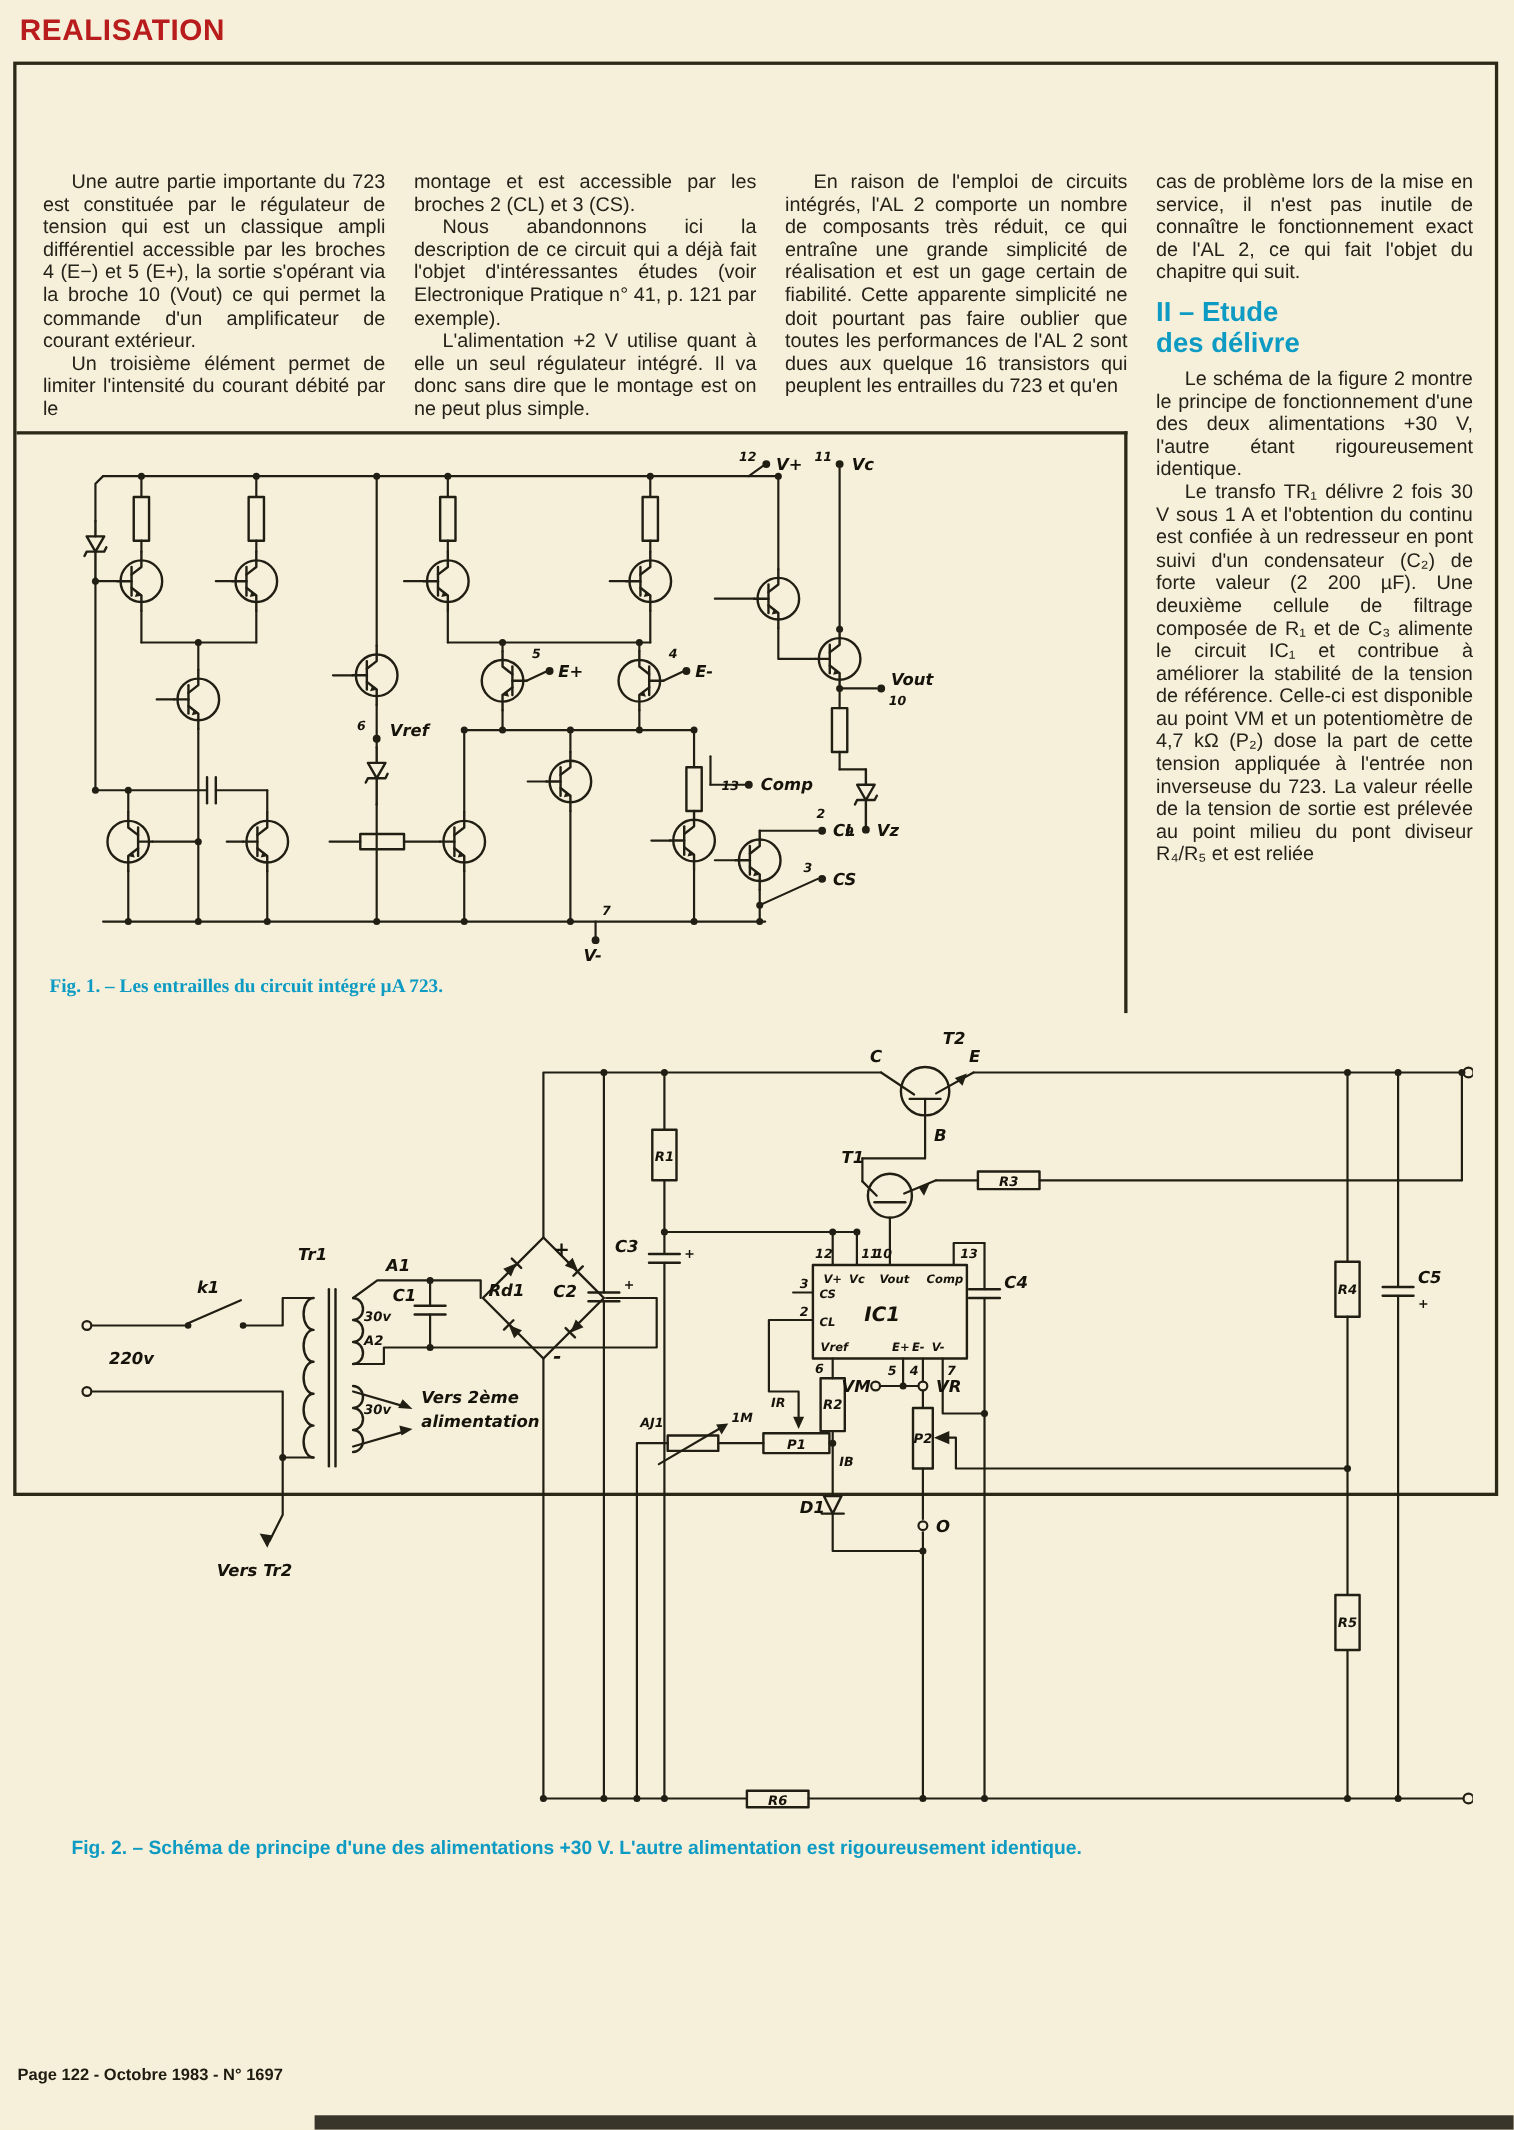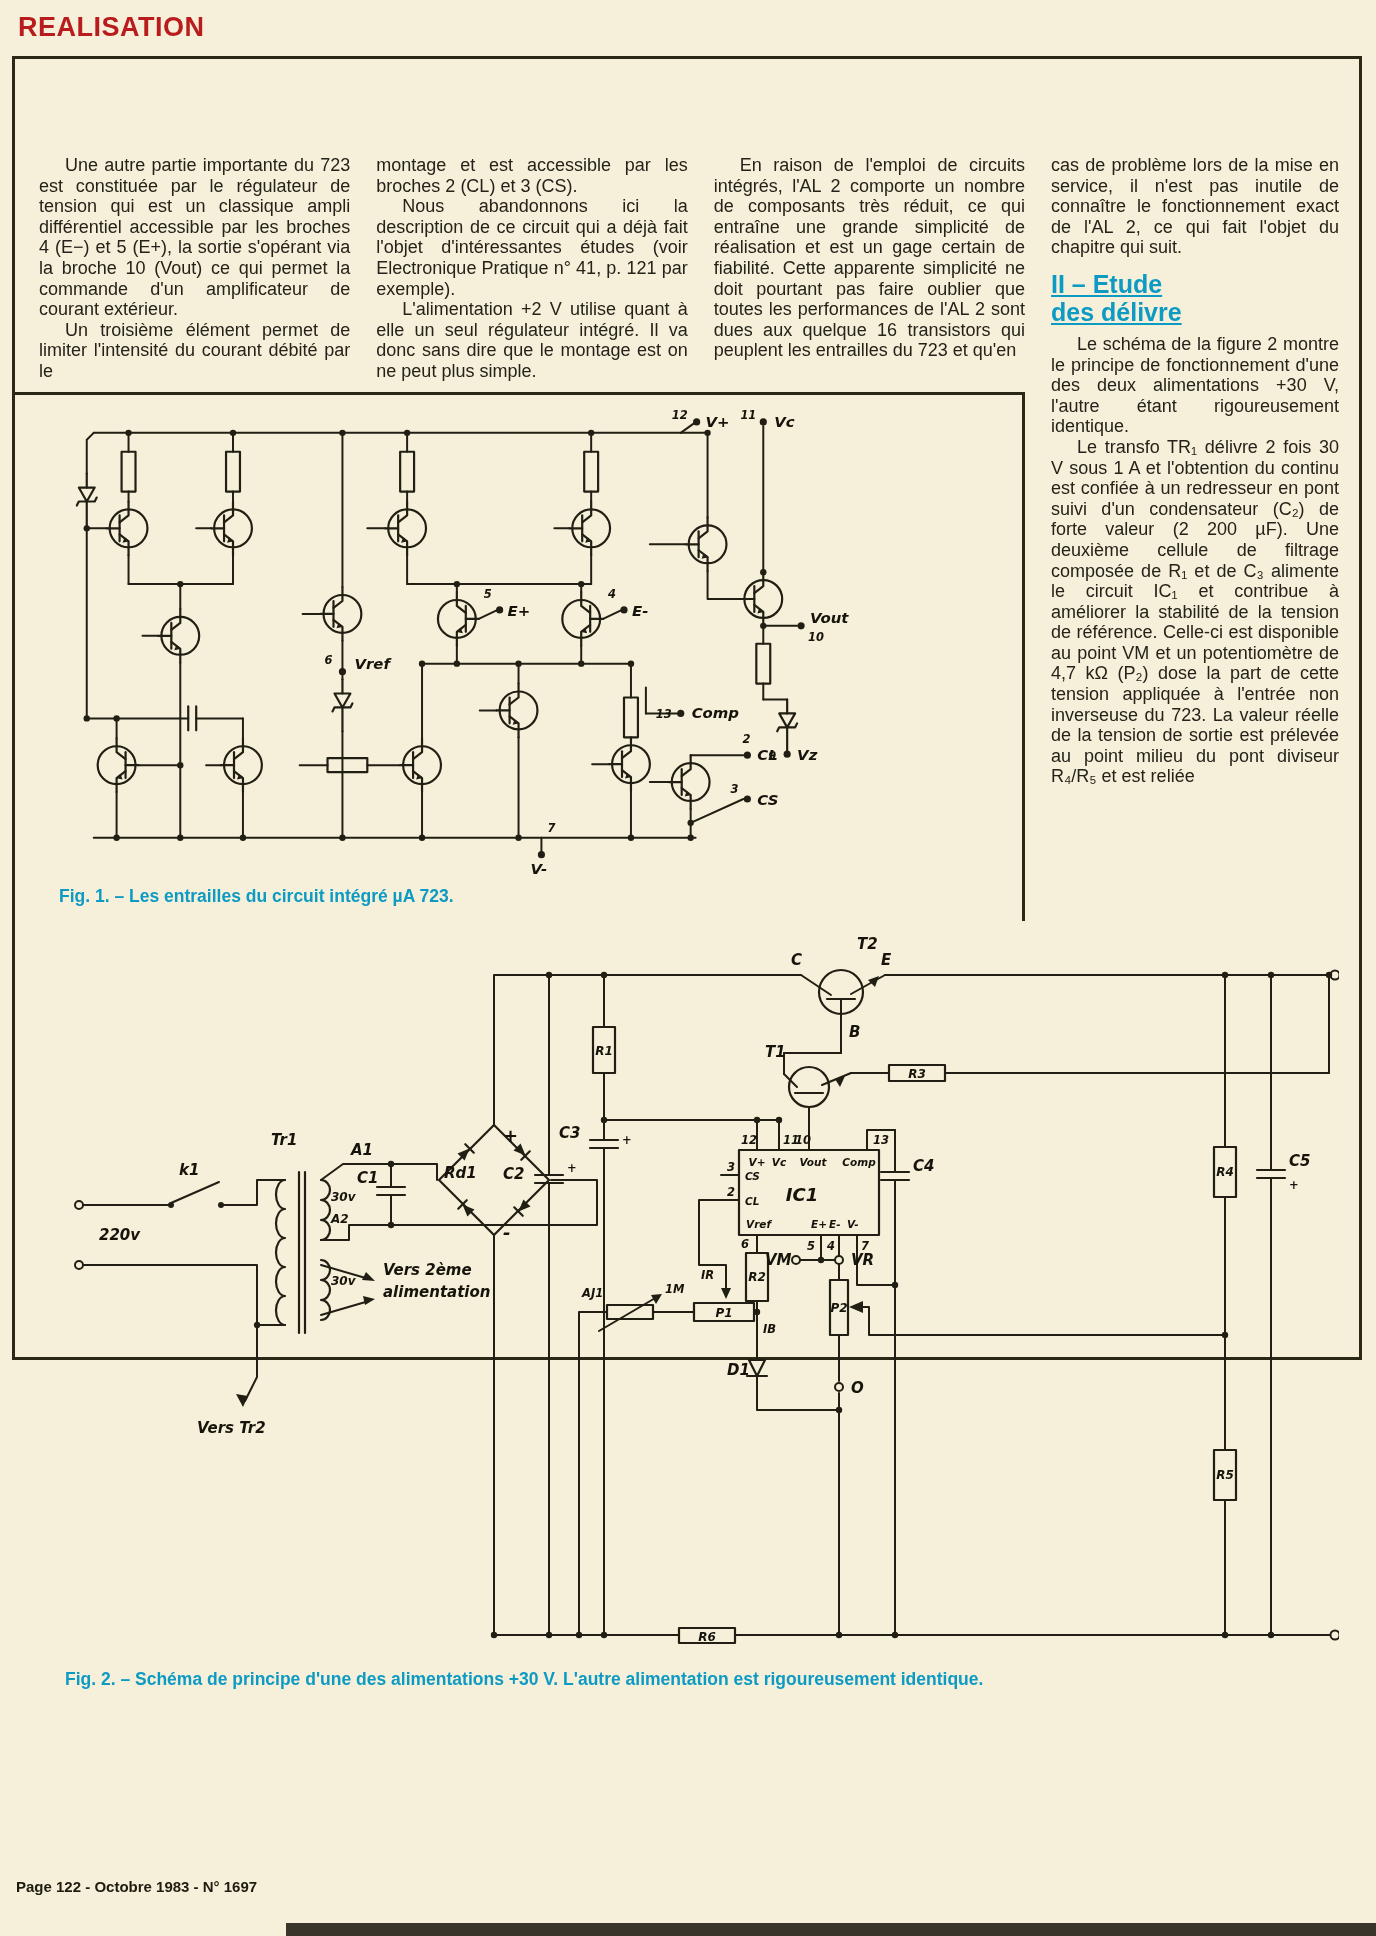--- a/index.html
+++ b/index.html
@@ -30,33 +30,33 @@
       "f1 f1 f1 c4"
       "f2 f2 f2 f2";
     column-gap:26px;
   }
   .txtcol { font-size:18px; line-height:20.6px; text-align:justify; }
   .txtcol p { text-indent:26px; }
   .txtcol p.noindent { text-indent:0; }
   .c1{grid-area:c1}.c2{grid-area:c2}.c3{grid-area:c3}.c4{grid-area:c4}
   .sec-heading {
     color:#0d9ac3; font-size:25px; line-height:28px; font-weight:bold;
-    margin:12px 0 8px; text-align:left;text-decoration:underline;
+    margin:12px 0 8px; text-align:left;
   }
   .sec-heading span { display:block; }
   .fig1-region {
     grid-area:f1;
     border-top:3px solid #2c2818;
     border-right:3px solid #2c2818;
     margin-left:-24px; margin-top:10px;
     padding:10px 8px 14px 24px;
   }
   .fig2-region { grid-area:f2; padding-top:14px; }
   .caption { color:#0d9ac3; font-weight:bold; font-size:17.5px; margin-top:4px; }
-  .fig1-region .caption { margin-left:20px; }
+  .fig1-region .caption { margin-left:6px;font-family:Liberation Serif, serif; }
   .fig2-region .caption { margin-left:26px; }
   .footer {
     position:absolute; left:16px; top:1878px;
     font-size:15px; font-weight:bold; color:#1e1b10;
   }
   .scan-bar {
     position:absolute; left:286px; right:0; bottom:0; height:13px;
     background:#39352a;
   }
   svg.sch { display:block; width:100%; height:auto; }

